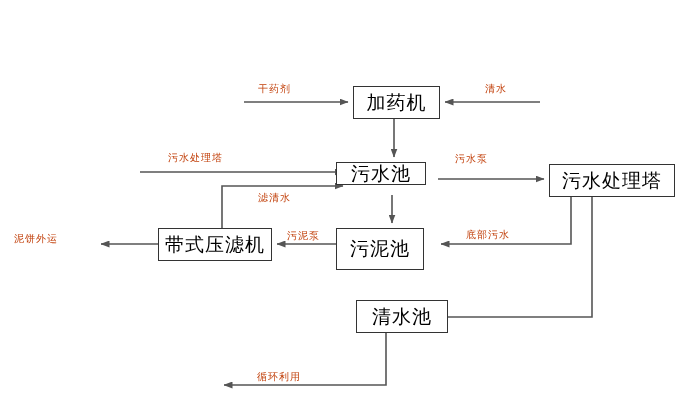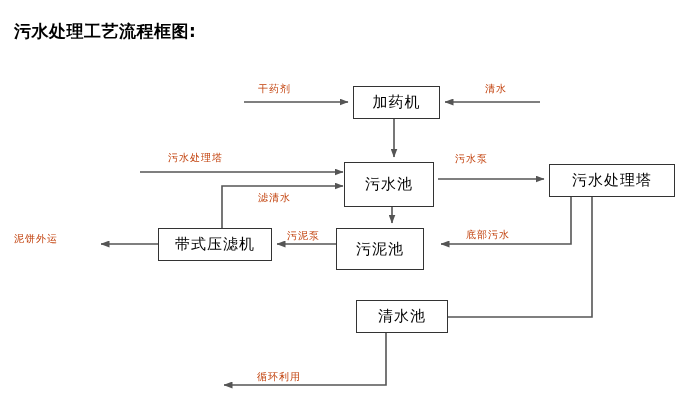--- a/index.html
+++ b/index.html
@@ -26,21 +26,21 @@
     color: #000000;
     letter-spacing: 0.5px;
     white-space: nowrap;
   }
   .node {
     position: absolute;
     box-sizing: border-box;
     border: 1.4px solid #333333;
     background: #ffffff;
     color: #000000;
-    font-size: 15px;
+    font-size: 19px;
     display: flex;
     align-items: center;
     justify-content: center;
     white-space: nowrap;
     letter-spacing: 1px;
   }
   .edge-label {
     position: absolute;
     font-size: 10px;
     color: #c2410c;
@@ -59,21 +59,20 @@
     stroke: #555555;
     stroke-width: 1.6;
     fill: none;
   }
 </style>
 </head>
 <body>
 
 <div id="canvas">
 
-  <div class="title">污水处理工艺流程框图:</div>
 
   <svg class="flow-svg" viewBox="0 0 700 420">
     <defs>
       <marker id="arrowhead" markerWidth="9" markerHeight="7" refX="8.5" refY="3.5" orient="auto" markerUnits="userSpaceOnUse">
         <polygon points="0 0, 9 3.5, 0 7" fill="#555555"></polygon>
       </marker>
     </defs>
     <g id="connector-group">
         <path d="M244,102 L348,102" marker-end="url(#arrowhead)"></path>
         <path d="M540,102 L445,102" marker-end="url(#arrowhead)"></path>
@@ -85,21 +84,21 @@
         <path d="M348,244 L277,244" marker-end="url(#arrowhead)"></path>
         <path d="M158,244 L101,244" marker-end="url(#arrowhead)"></path>
         <path d="M571,197 L571,244 L441,244" marker-end="url(#arrowhead)"></path>
         <path d="M592,197 L592,317 L437,317" marker-end="url(#arrowhead)"></path>
         <path d="M386,333 L386,385 L224,385" marker-end="url(#arrowhead)"></path>
       </g>
   </svg>
 
   <div id="node-layer">
       <div class="node" style="left: 353px; top: 86px; width: 87px; height: 33px;">加药机</div>
-      <div class="node" style="left: 344px; top: 162px; width: 90px; height: 45px; text-align: center;">污水池</div>
+      <div class="node" style="left: 336px; top: 162px; width: 90px; height: 23px; text-align: center;">污水池</div>
       <div class="node" style="left: 549px; top: 164px; width: 126px; height: 33px;">污水处理塔</div>
       <div class="node" style="left: 158px; top: 228px; width: 114px; height: 33px;">带式压滤机</div>
       <div class="node" style="left: 336px; top: 228px; width: 88px; height: 42px;">污泥池</div>
       <div class="node" style="left: 356px; top: 300px; width: 92px; height: 33px;">清水池</div>
     </div>
   <div id="label-layer">
       <div class="edge-label" style="left: 258px; top: 82px;">干药剂</div>
       <div class="edge-label" style="left: 474px; top: 82px; margin-left: 11px;">清水</div>
       <div class="edge-label" style="left: 168px; top: 151px;">污水处理塔</div>
       <div class="edge-label" style="left: 455px; top: 152px;">污水泵</div>

